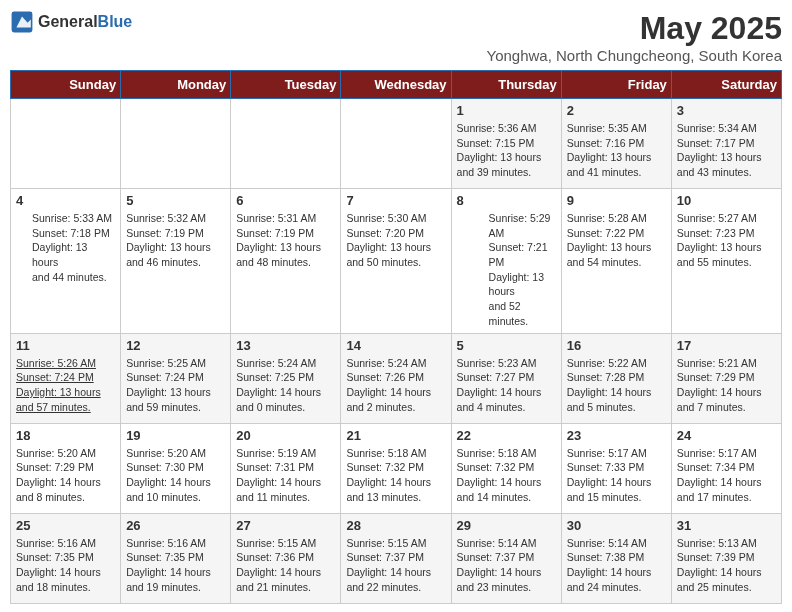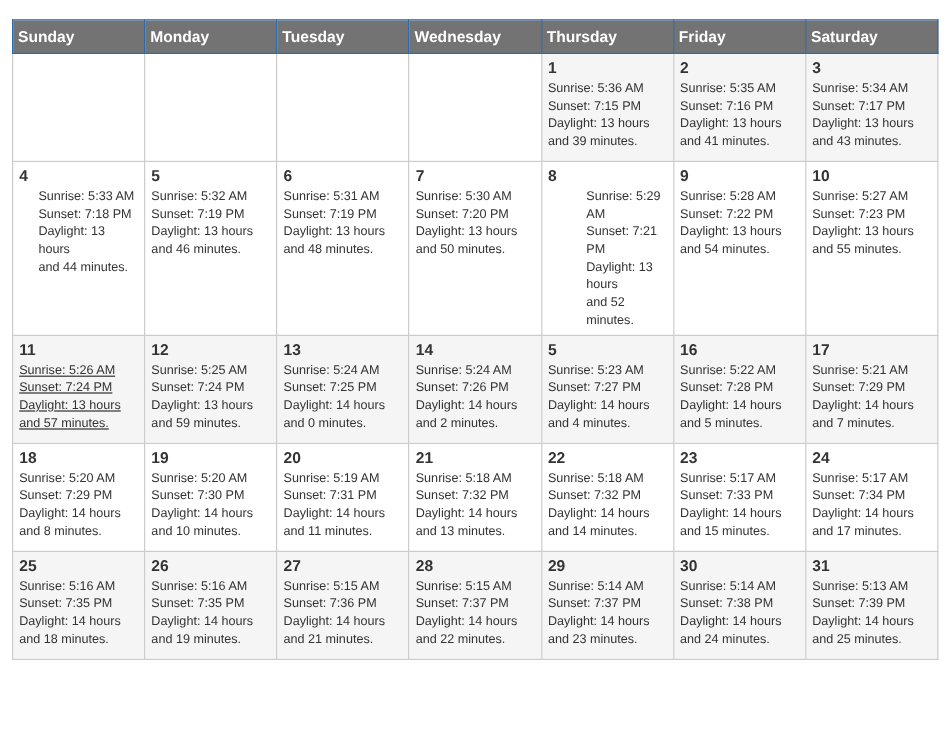--- a/index.html
+++ b/index.html
@@ -36,26 +36,26 @@
     .subtitle {
       font-size: 15px;
       color: #555;
     }
     table {
       width: 100%;
       border-collapse: collapse;
       table-layout: fixed;
     }
     thead tr th {
-      background-color: #737373;
+      background-color: #7f1d1d;
       color: #fff;
       font-size: 13px;
       font-weight: bold;
       padding: 6px 4px;
-      text-align: left;
+      text-align: right;
       border: 1px solid #2b6cb0;
     }
     tbody tr td {
       border: 1px solid #ccc;
       vertical-align: top;
       padding: 4px 5px;
       font-size: 11px;
       color: #333;
       height: 90px;
       background: #fff;
@@ -75,21 +75,32 @@
       color: #333;
     }
     .empty-cell {
       background: #fff !important;
     }
   </style>
 </head>
 <body>
 
 <div class="header-area">
+  <div class="logo">
+    <svg class="logo-icon" viewBox="0 0 30 30" xmlns="http://www.w3.org/2000/svg">
+      <rect x="2" y="2" width="26" height="26" rx="3" fill="#2b6cb0"></rect>
+      <polygon points="8,22 15,8 22,16 26,12 26,22" fill="white" opacity="0.9"></polygon>
+    </svg>
+    <div>
+      <span style="font-size:16px;font-weight:bold;color:#333;">General</span><span style="font-size:16px;font-weight:bold;color:#2b6cb0;">Blue</span>
+    </div>
+  </div>
   <div class="title-area">
+    <div class="main-title">May 2025</div>
+    <div class="subtitle">Yonghwa, North Chungcheong, South Korea</div>
   </div>
 </div>
 
 <table>
   <thead>
     <tr id="header-row">
         <th>Sunday</th>
         <th>Monday</th>
         <th>Tuesday</th>
         <th>Wednesday</th>

